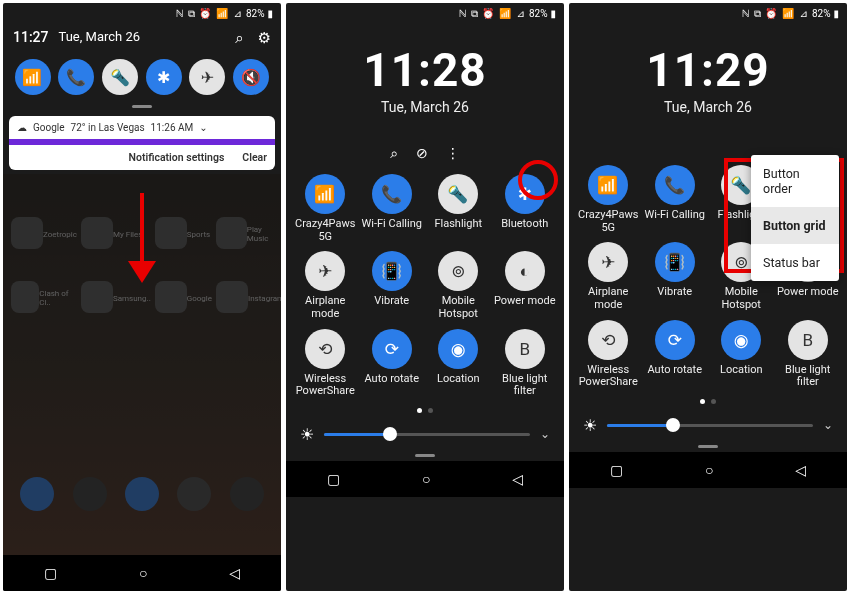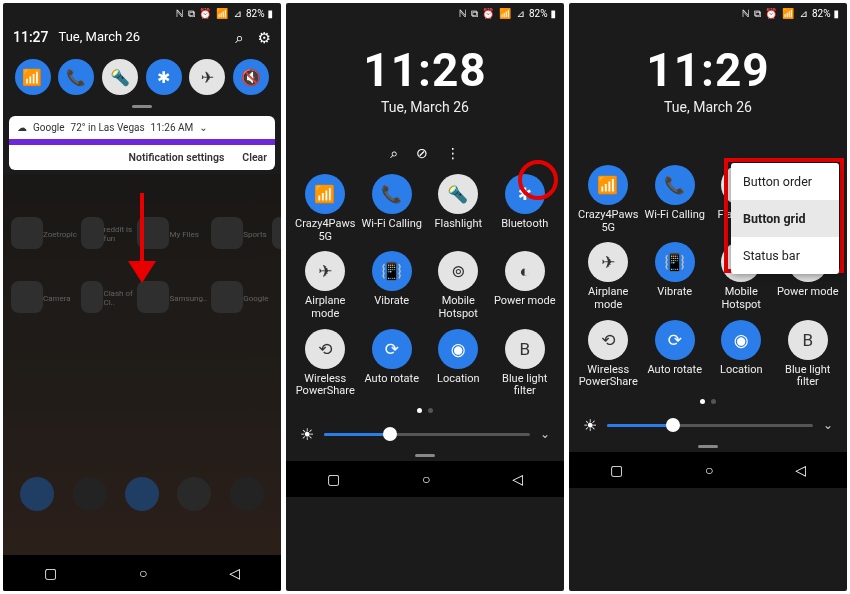--- a/index.html
+++ b/index.html
@@ -47,21 +47,21 @@
   .pager { display: flex; justify-content: center; gap: 6px; margin: 6px 0; }
   .pager .dot { width: 5px; height: 5px; border-radius: 50%; background: #555; }
   .pager .dot.on { background: #fff; }
 
   .brightness { display: flex; align-items: center; padding: 6px 14px; gap: 10px; }
   .br-track { flex: 1; height: 3px; background: #555; border-radius: 2px; position: relative; cursor: pointer; }
   .br-fill { position: absolute; left: 0; top: 0; bottom: 0; background: #2b7de9; border-radius: 2px; }
   .br-thumb { position: absolute; top: 50%; width: 14px; height: 14px; background: #fff; border-radius: 50%; transform: translate(-50%,-50%); }
   .chev { font-size: 12px; color: #ccc; cursor: pointer; }
 
-  .popup { position: absolute; top: 160px; right: 8px; background: #fff; color: #222; border-radius: 3px; box-shadow: 0 2px 8px rgba(0,0,0,.4); width: 108px; z-index: 5; }
+  .popup { position: absolute; top: 152px; right: 8px; background: #fff; color: #222; border-radius: 3px; box-shadow: 0 2px 8px rgba(0,0,0,.4); width: 88px; z-index: 5; }
   .popup-item { padding: 11px 12px; font-size: 12.5px; cursor: pointer; }
   .popup-item.sel { background: #e8e8e8; font-weight: bold; }
   .red-box { position: absolute; border: 4px solid #e80000; pointer-events: none; }
 
   .dock { position: absolute; bottom: 36px; left: 0; right: 0; display: flex; justify-content: space-around; padding: 6px 8px; }
   .dock .app-ic { width: 34px; height: 34px; border-radius: 50%; }
 </style>
 </head>
 <body>
 
@@ -102,24 +102,20 @@
     </div>
   </div>
   <div class="dim-home">
     <div class="home-grid" id="home-grid">
         <div class="app">
           <div class="app-ic"></div>
           <span>Zoetropic</span>
         </div>
         <div class="app">
           <div class="app-ic"></div>
-          <span>reddit is fun</span>
-        </div>
-        <div class="app">
-          <div class="app-ic"></div>
           <span>My Files</span>
         </div>
         <div class="app">
           <div class="app-ic"></div>
           <span>Sports</span>
         </div>
         <div class="app">
           <div class="app-ic"></div>
           <span>Play Music</span>
         </div>
@@ -131,20 +127,24 @@
           <div class="app-ic"></div>
           <span>Clash of Cl..</span>
         </div>
         <div class="app">
           <div class="app-ic"></div>
           <span>Samsung..</span>
         </div>
         <div class="app">
           <div class="app-ic"></div>
           <span>Google</span>
+        </div>
+        <div class="app">
+          <div class="app-ic"></div>
+          <span>Instagram</span>
         </div>
       </div>
     <div class="dock">
       <div class="app-ic" style="background:#2b7de9"></div>
       <div class="app-ic" style="background:#333"></div>
       <div class="app-ic" style="background:#2b7de9"></div>
       <div class="app-ic" style="background:#444"></div>
       <div class="app-ic" style="background:#333"></div>
     </div>
   </div>

